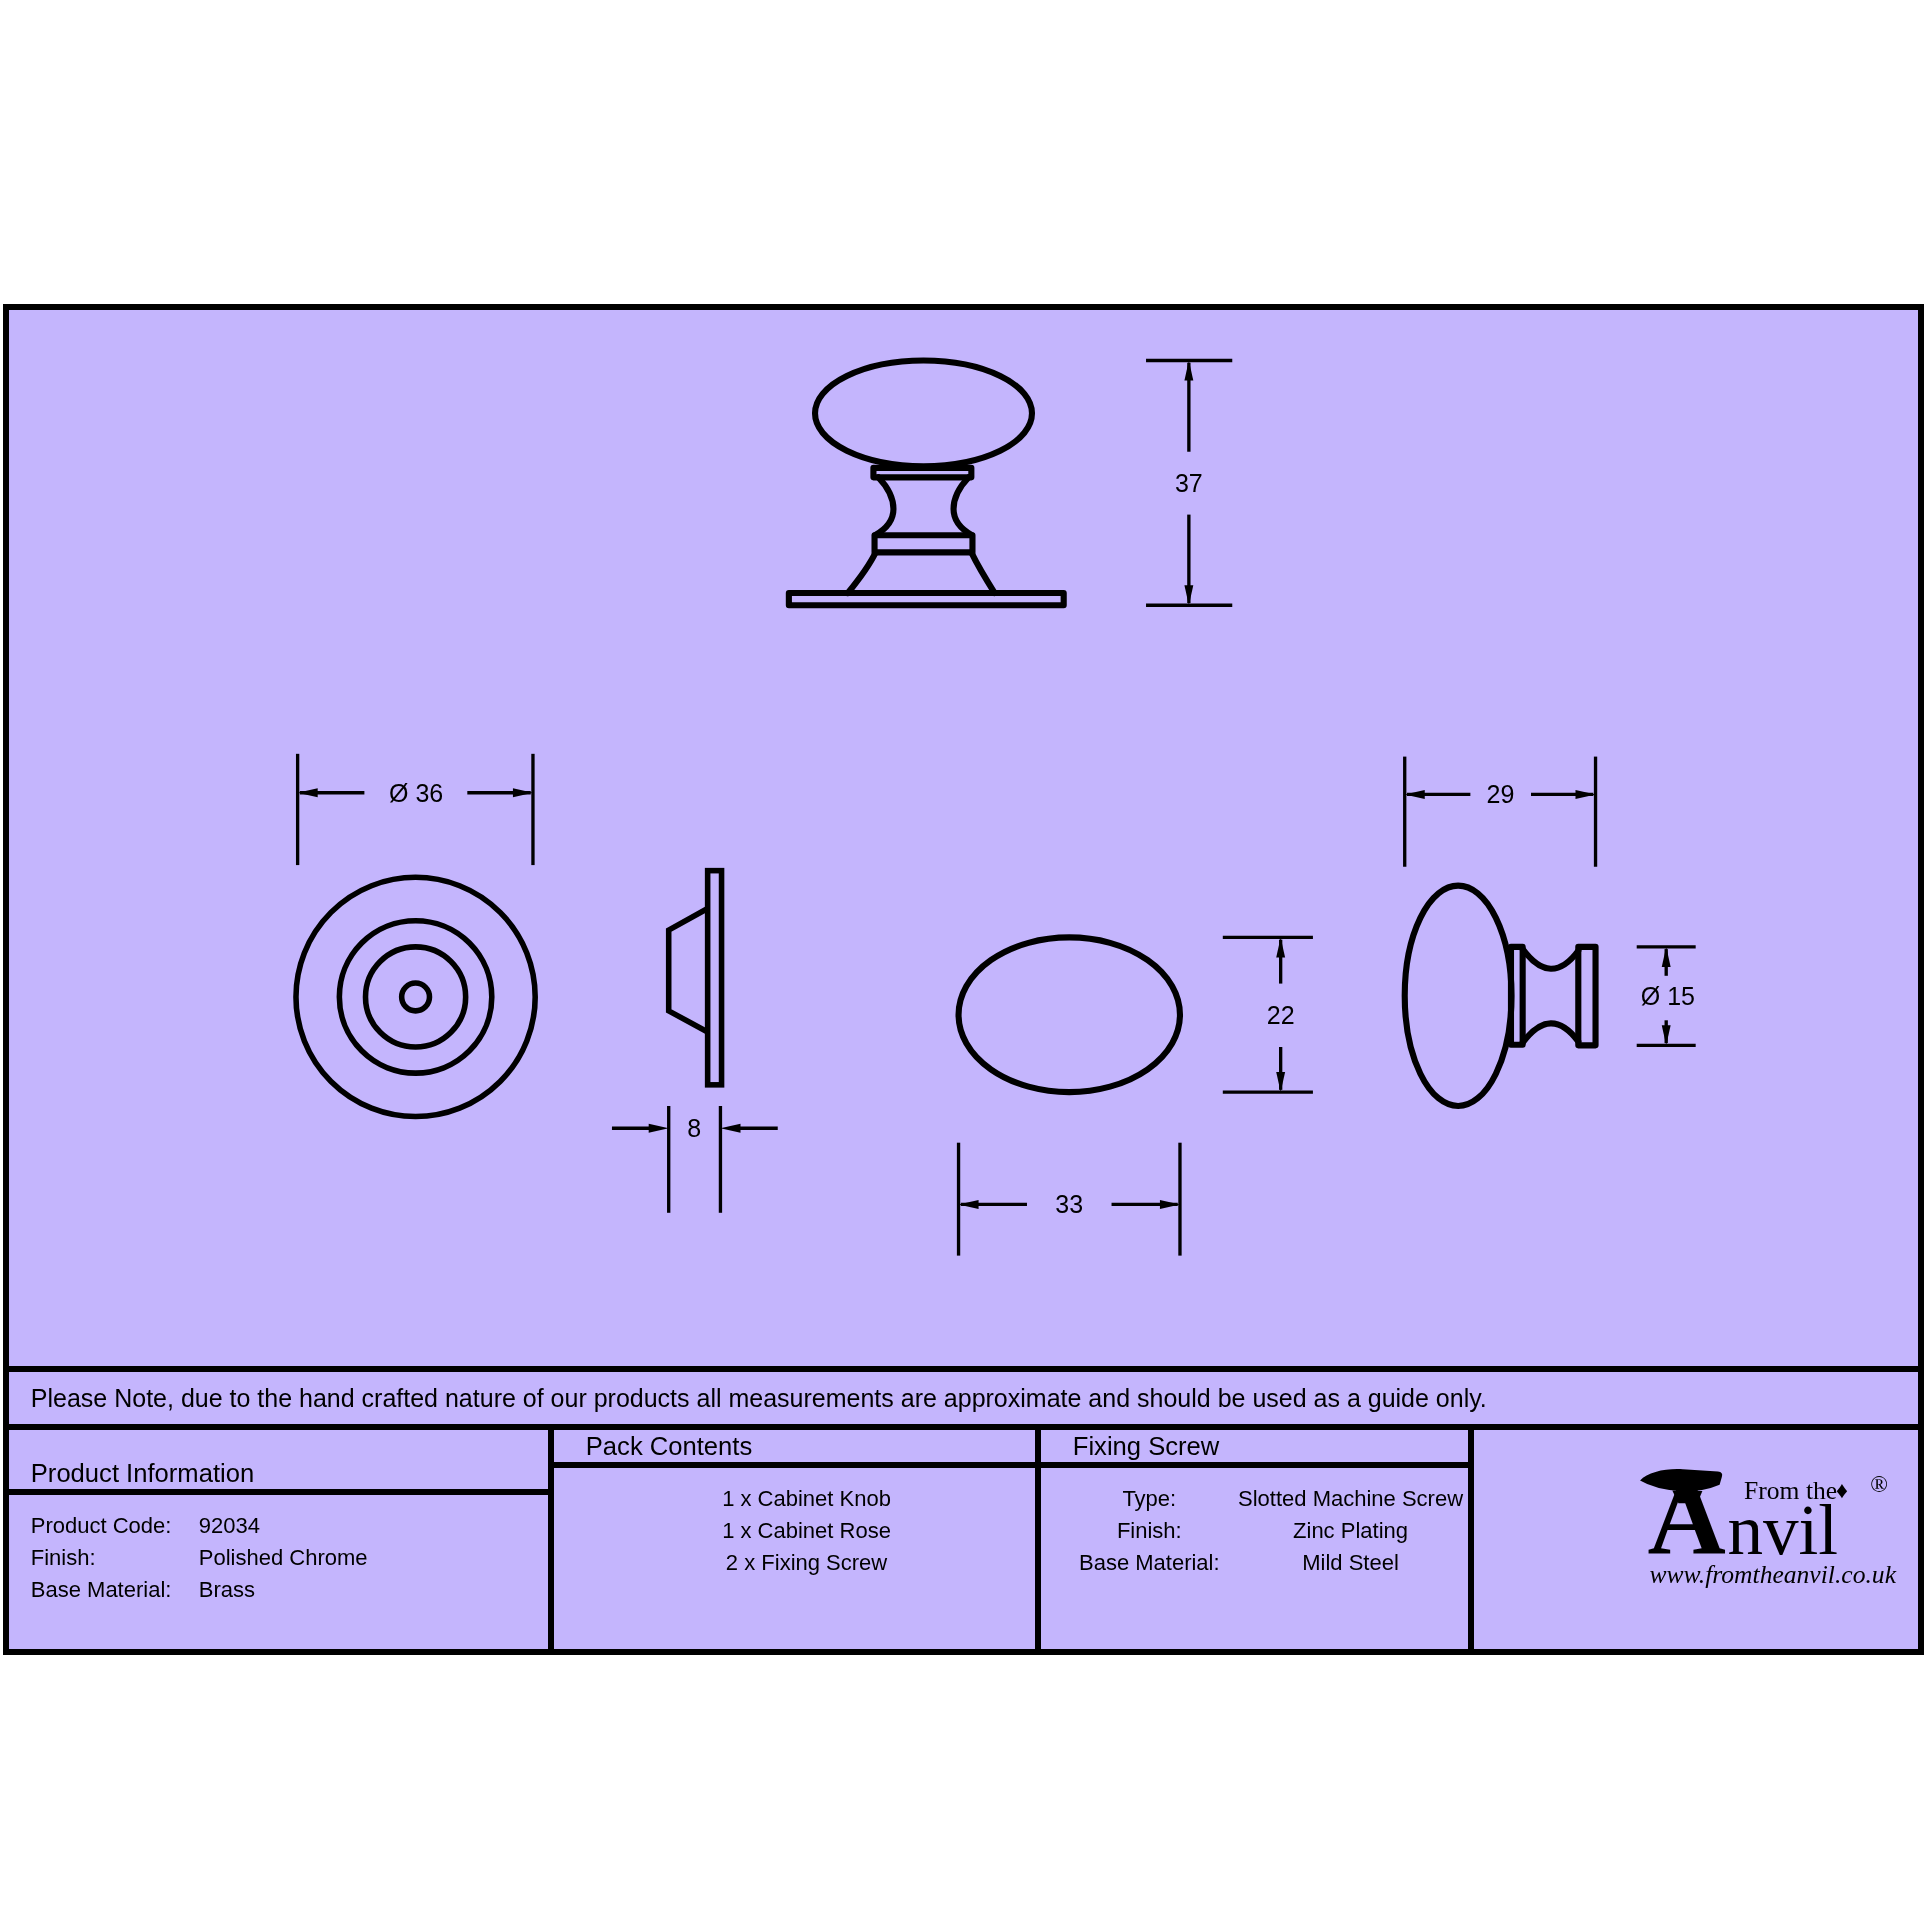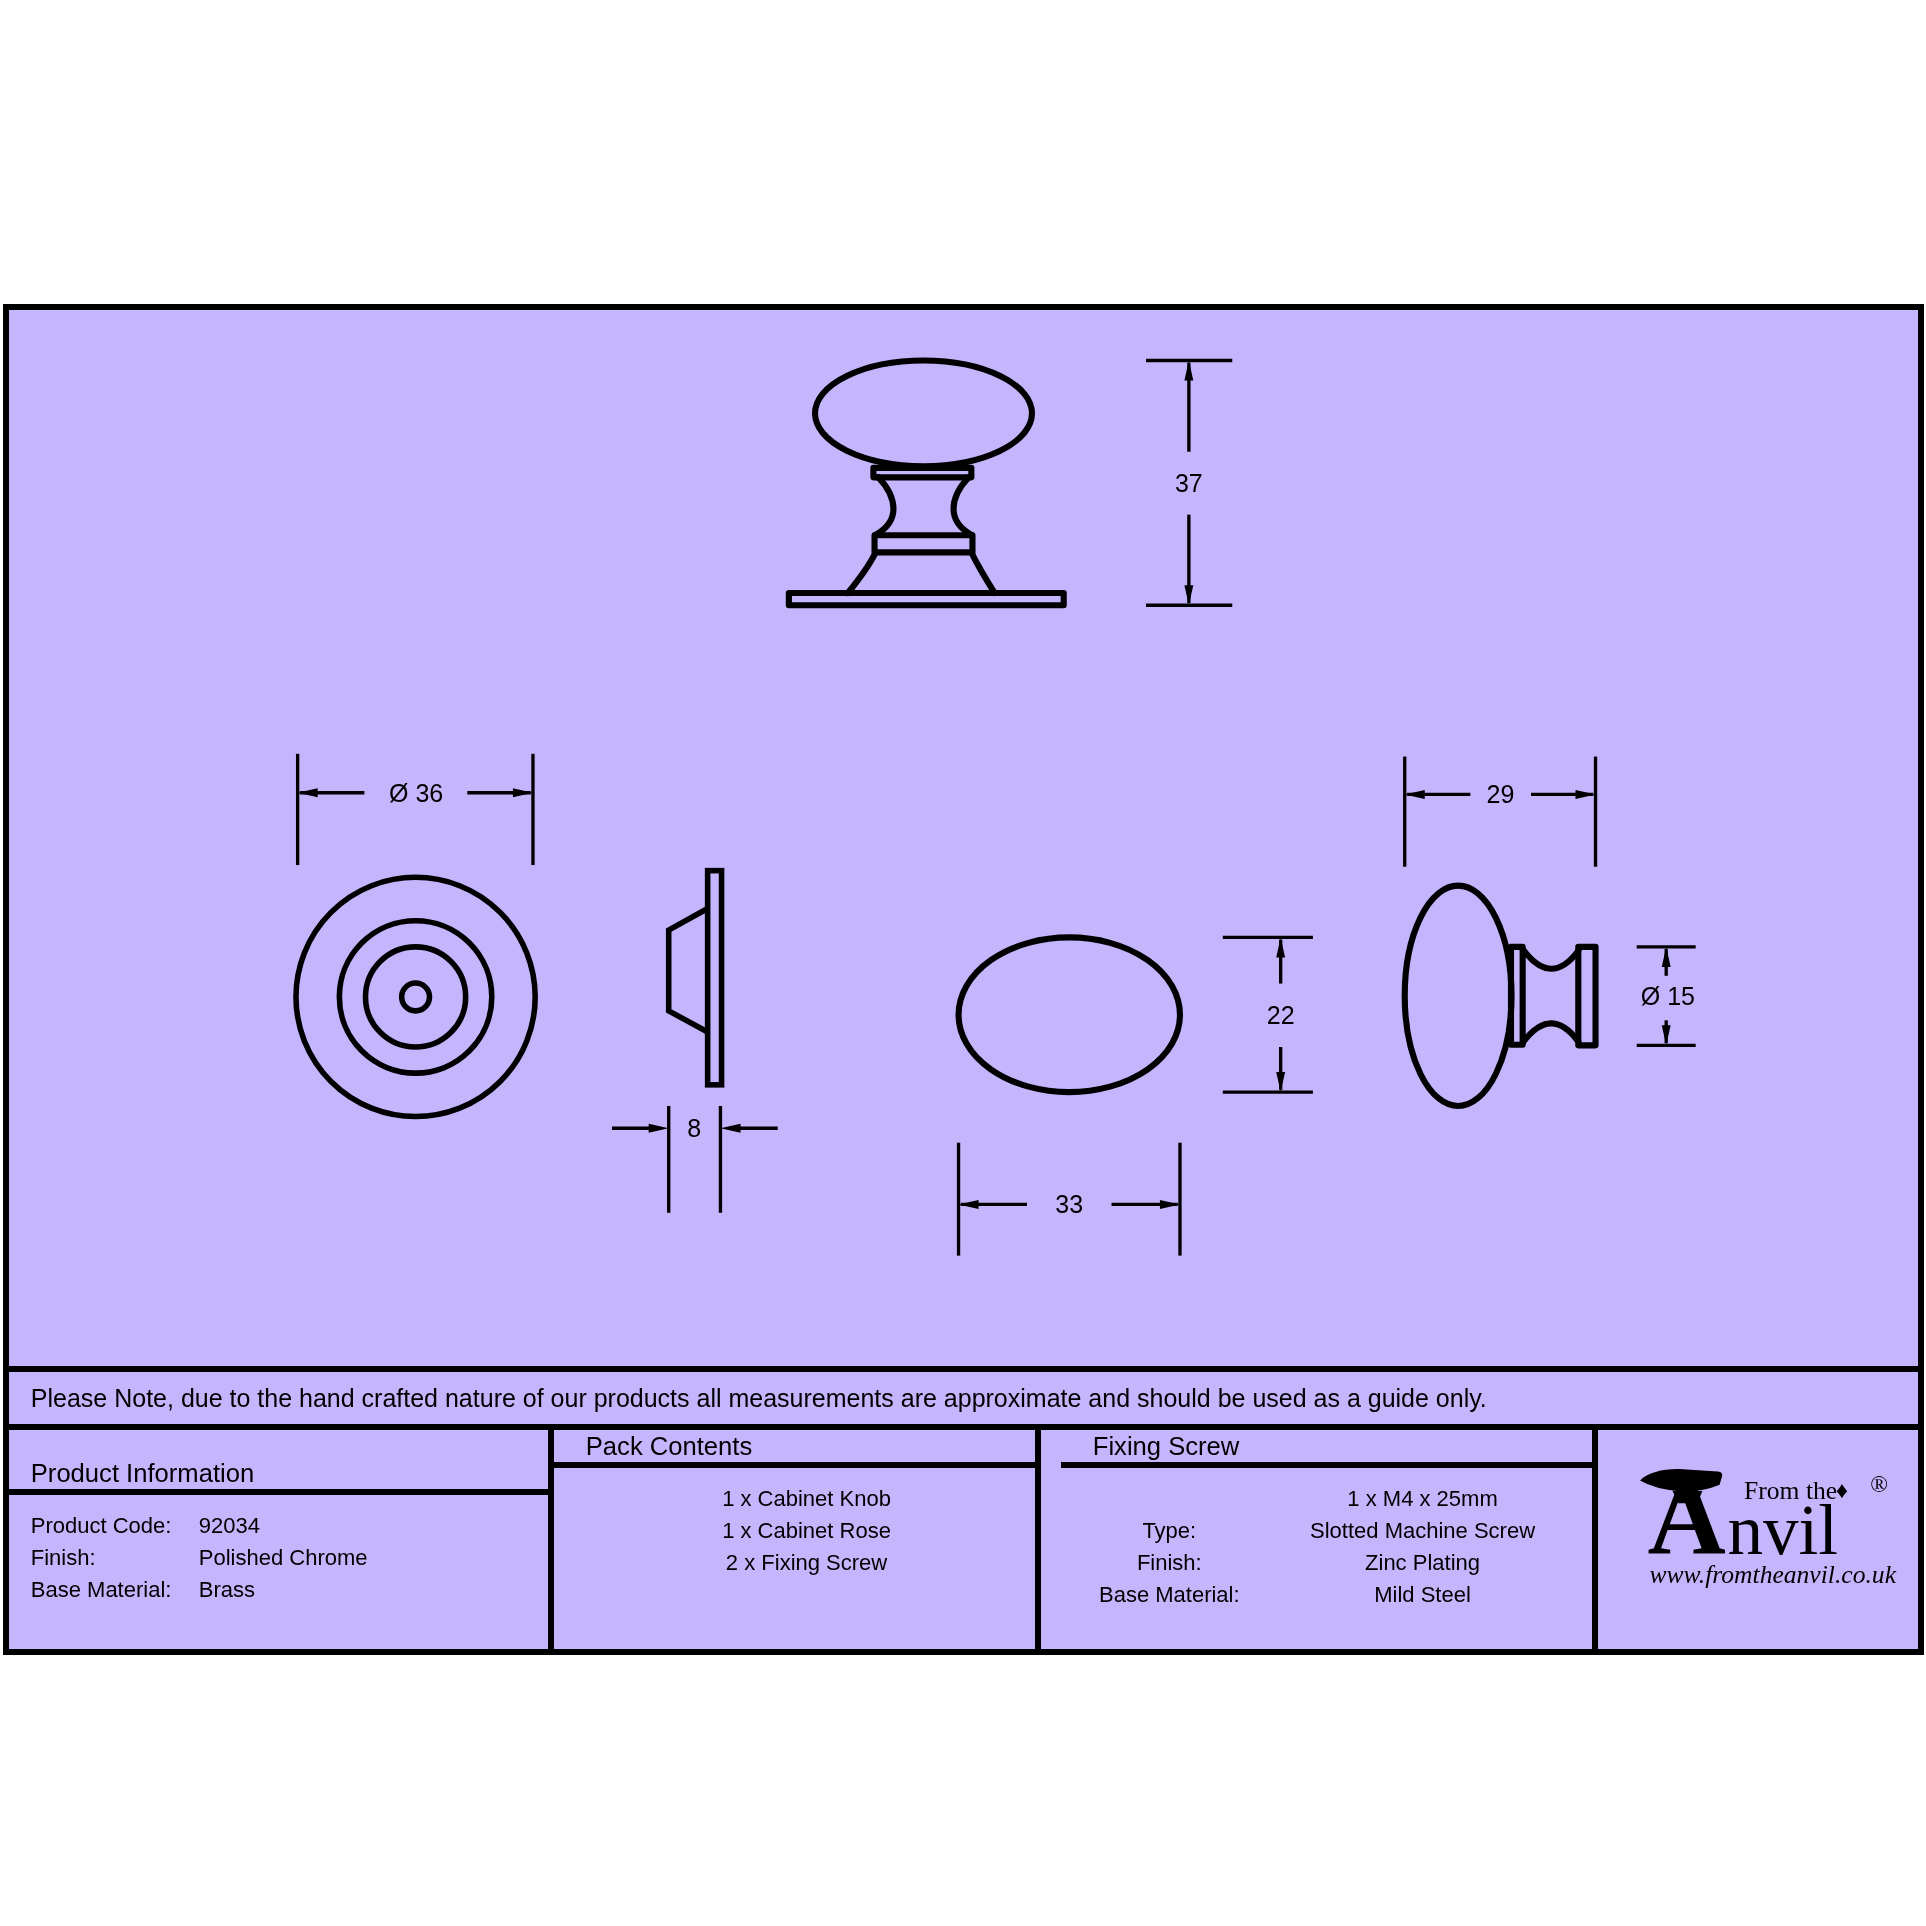--- a/index.html
+++ b/index.html
@@ -4,21 +4,21 @@
 <style>
   html,body{margin:0;padding:0;background:#ffffff;}
   body{width:1926px;height:1926px;position:relative;font-family:"Liberation Sans",sans-serif;color:#000;}
   #sheet{position:absolute;left:2.8px;top:304px;width:1921px;height:1351px;border:6.1px solid #000;box-sizing:border-box;display:flex;flex-direction:column;background:#c4b5fd;}
   #draw-area{flex:1 1 auto;}
   #note-row{border-top:6.1px solid #000;height:52px;display:flex;align-items:center;padding-left:22px;font-size:25px;}
   #spec-table{border-top:6.1px solid #000;height:219px;display:flex;flex-direction:row;}
   .col{box-sizing:border-box;height:100%;display:flex;flex-direction:column;}
   .col.c1{width:545px;border-right:6.1px solid #000;}
   .col.c2{width:487px;border-right:6.1px solid #000;}
-  .col.c3{width:537px;border-right:6.1px solid #000;margin-left:20px;}
+  .col.c3{width:433px;border-right:6.1px solid #000;}
   .col.c4{flex:1 1 auto;display:flex;align-items:center;justify-content:center;}
   .cell-header{height:32px;border-bottom:6.1px solid #000;display:flex;align-items:center;font-size:25.6px;}
   .c1 .cell-header{padding-left:22px;margin-top:27px;}
   .c2 .cell-header,.c3 .cell-header{padding-left:32px;}
   .cell-body{flex:1;padding-top:14.5px;font-size:22px;line-height:32px;}
   .kv{display:grid;grid-template-columns:168px auto;}
   .c1 .cell-body{padding-left:22px;}
   .c2 .cell-body,.c3 .cell-body{padding-left:24.5px;text-align:center;}
   .drawing-svg{position:absolute;left:0;top:0;width:1926px;height:1926px;pointer-events:none;}
   .shape{fill:none;stroke:#000;stroke-width:11;stroke-linejoin:round;stroke-linecap:round;}
@@ -64,24 +64,20 @@
         <div>1 x Cabinet Knob</div>
         <div>1 x Cabinet Rose</div>
         <div>2 x Fixing Screw</div>
       </div>
     </div>
 
     <div class="col c3">
       <div class="cell-header">Fixing Screw</div>
       <div class="cell-body">
         <div class="kv">
-          <span></span>
-          <span>1 x M4 x 25mm</span>
-        </div>
-        <div class="kv">
           <span>Type:</span>
           <span>Slotted Machine Screw</span>
         </div>
         <div class="kv">
           <span>Finish:</span>
           <span>Zinc Plating</span>
         </div>
         <div class="kv">
           <span>Base Material:</span>
           <span>Mild Steel</span>

